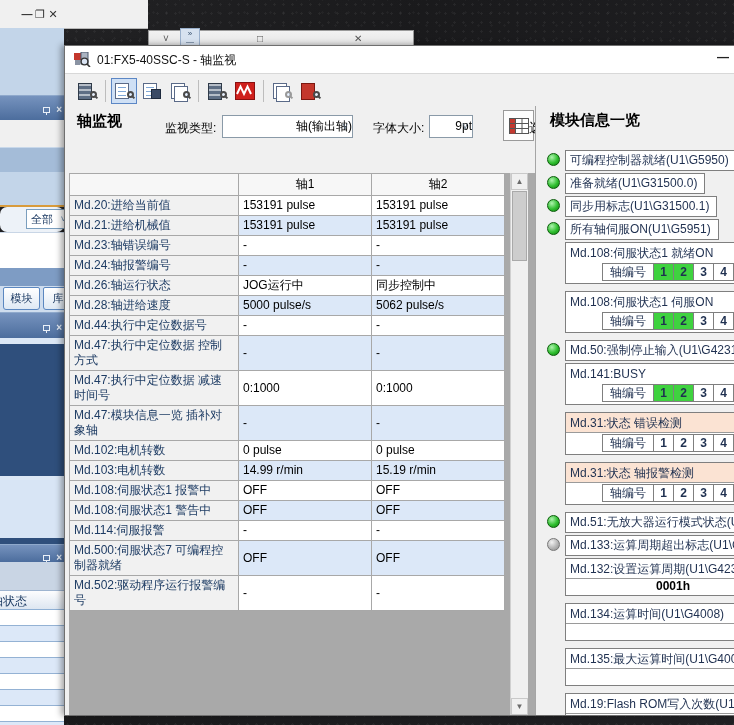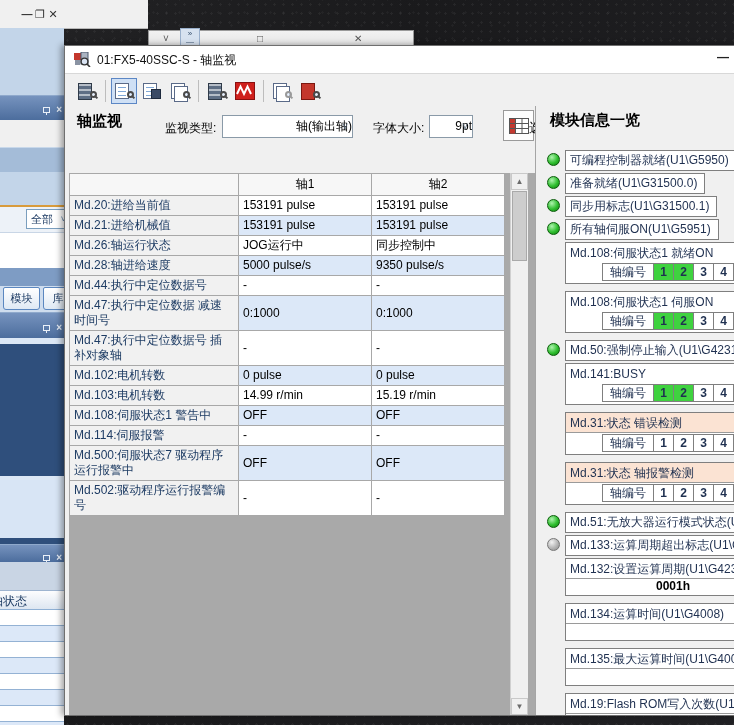--- a/index.html
+++ b/index.html
@@ -41,21 +41,21 @@
   
   .dock{position:absolute;left:0;top:28px;width:64px;height:697px;}
   .dock > div{position:absolute;left:0;width:64px;box-sizing:border-box;}
   .d-light1{top:0;height:67px;background:#c3d5e9;}
   .d-tbar{background:linear-gradient(#7693be,#4c6d9d);border-top:1px solid #8fa9cc;}
   .d-tbar1{top:67px;height:25px;}
   .d-gray{top:92px;height:27px;background:#f0f0f0;}
   .d-bluerow{top:119px;height:25px;background:#a4bcd8;border-top:1px solid #c8d8ea;}
   .d-lightrow{top:144px;height:33px;background:#c3d5e9;}
   .d-orange{top:177px;height:2px;background:#d89b3c;}
-  .d-ddarea{top:179px;height:25px;background:#edf2f8;}
+  .d-ddarea{top:179px;height:25px;background:#edf2f8;border-radius:7px;}
   .d-white{top:204px;height:36px;background:#ffffff;border-top:1px solid #c9d6e6;}
   .d-bluebar{top:240px;height:18px;background:#7e9cc4;}
   .d-tabs{top:258px;height:26px;background:#cfddee;}
   .d-tbar2{top:284px;height:26px;}
   .d-strip1{top:310px;height:6px;background:#dce8f6;}
   .d-navy{top:316px;height:132px;background:#2f4f7c;}
   .d-strip2{top:448px;height:4px;background:#dce8f6;}
   .d-pale{top:452px;height:58px;background:#d8e5f5;}
   .d-navy2{top:510px;height:6px;background:#2f4f7c;}
   .d-tbar3{top:516px;height:18px;}
@@ -354,66 +354,86 @@
                 <td class="mlabel">Md.20:进给当前值</td>
                 <td class="mval">153191 pulse</td>
                 <td class="mval">153191 pulse</td>
               </tr>
               <tr>
                 <td class="mlabel">Md.21:进给机械值</td>
                 <td class="mval">153191 pulse</td>
                 <td class="mval">153191 pulse</td>
               </tr>
               <tr>
+                <td class="mlabel">Md.23:轴错误编号</td>
+                <td class="mval">-</td>
+                <td class="mval">-</td>
+              </tr>
+              <tr>
+                <td class="mlabel">Md.24:轴报警编号</td>
+                <td class="mval">-</td>
+                <td class="mval">-</td>
+              </tr>
+              <tr>
                 <td class="mlabel">Md.26:轴运行状态</td>
                 <td class="mval">JOG运行中</td>
                 <td class="mval">同步控制中</td>
               </tr>
               <tr>
                 <td class="mlabel">Md.28:轴进给速度</td>
                 <td class="mval">5000 pulse/s</td>
-                <td class="mval">9350 pulse/s</td>
+                <td class="mval">5062 pulse/s</td>
               </tr>
               <tr>
                 <td class="mlabel">Md.44:执行中定位数据号</td>
+                <td class="mval">-</td>
+                <td class="mval">-</td>
+              </tr>
+              <tr>
+                <td class="mlabel">Md.47:执行中定位数据 控制方式</td>
                 <td class="mval">-</td>
                 <td class="mval">-</td>
               </tr>
               <tr>
                 <td class="mlabel">Md.47:执行中定位数据 减速时间号</td>
                 <td class="mval">0:1000</td>
                 <td class="mval">0:1000</td>
               </tr>
               <tr>
-                <td class="mlabel">Md.47:执行中定位数据号 插补对象轴</td>
+                <td class="mlabel">Md.47:模块信息一览 插补对象轴</td>
                 <td class="mval">-</td>
                 <td class="mval">-</td>
               </tr>
               <tr>
                 <td class="mlabel">Md.102:电机转数</td>
                 <td class="mval">0 pulse</td>
                 <td class="mval">0 pulse</td>
               </tr>
               <tr>
                 <td class="mlabel">Md.103:电机转数</td>
                 <td class="mval">14.99 r/min</td>
                 <td class="mval">15.19 r/min</td>
               </tr>
               <tr>
+                <td class="mlabel">Md.108:伺服状态1 报警中</td>
+                <td class="mval">OFF</td>
+                <td class="mval">OFF</td>
+              </tr>
+              <tr>
                 <td class="mlabel">Md.108:伺服状态1 警告中</td>
                 <td class="mval">OFF</td>
                 <td class="mval">OFF</td>
               </tr>
               <tr>
                 <td class="mlabel">Md.114:伺服报警</td>
                 <td class="mval">-</td>
                 <td class="mval">-</td>
               </tr>
               <tr>
-                <td class="mlabel">Md.500:伺服状态7 驱动程序运行报警中</td>
+                <td class="mlabel">Md.500:伺服状态7 可编程控制器就绪</td>
                 <td class="mval">OFF</td>
                 <td class="mval">OFF</td>
               </tr>
               <tr>
                 <td class="mlabel">Md.502:驱动程序运行报警编号</td>
                 <td class="mval">-</td>
                 <td class="mval">-</td>
               </tr>
             </tbody>
           </table>

